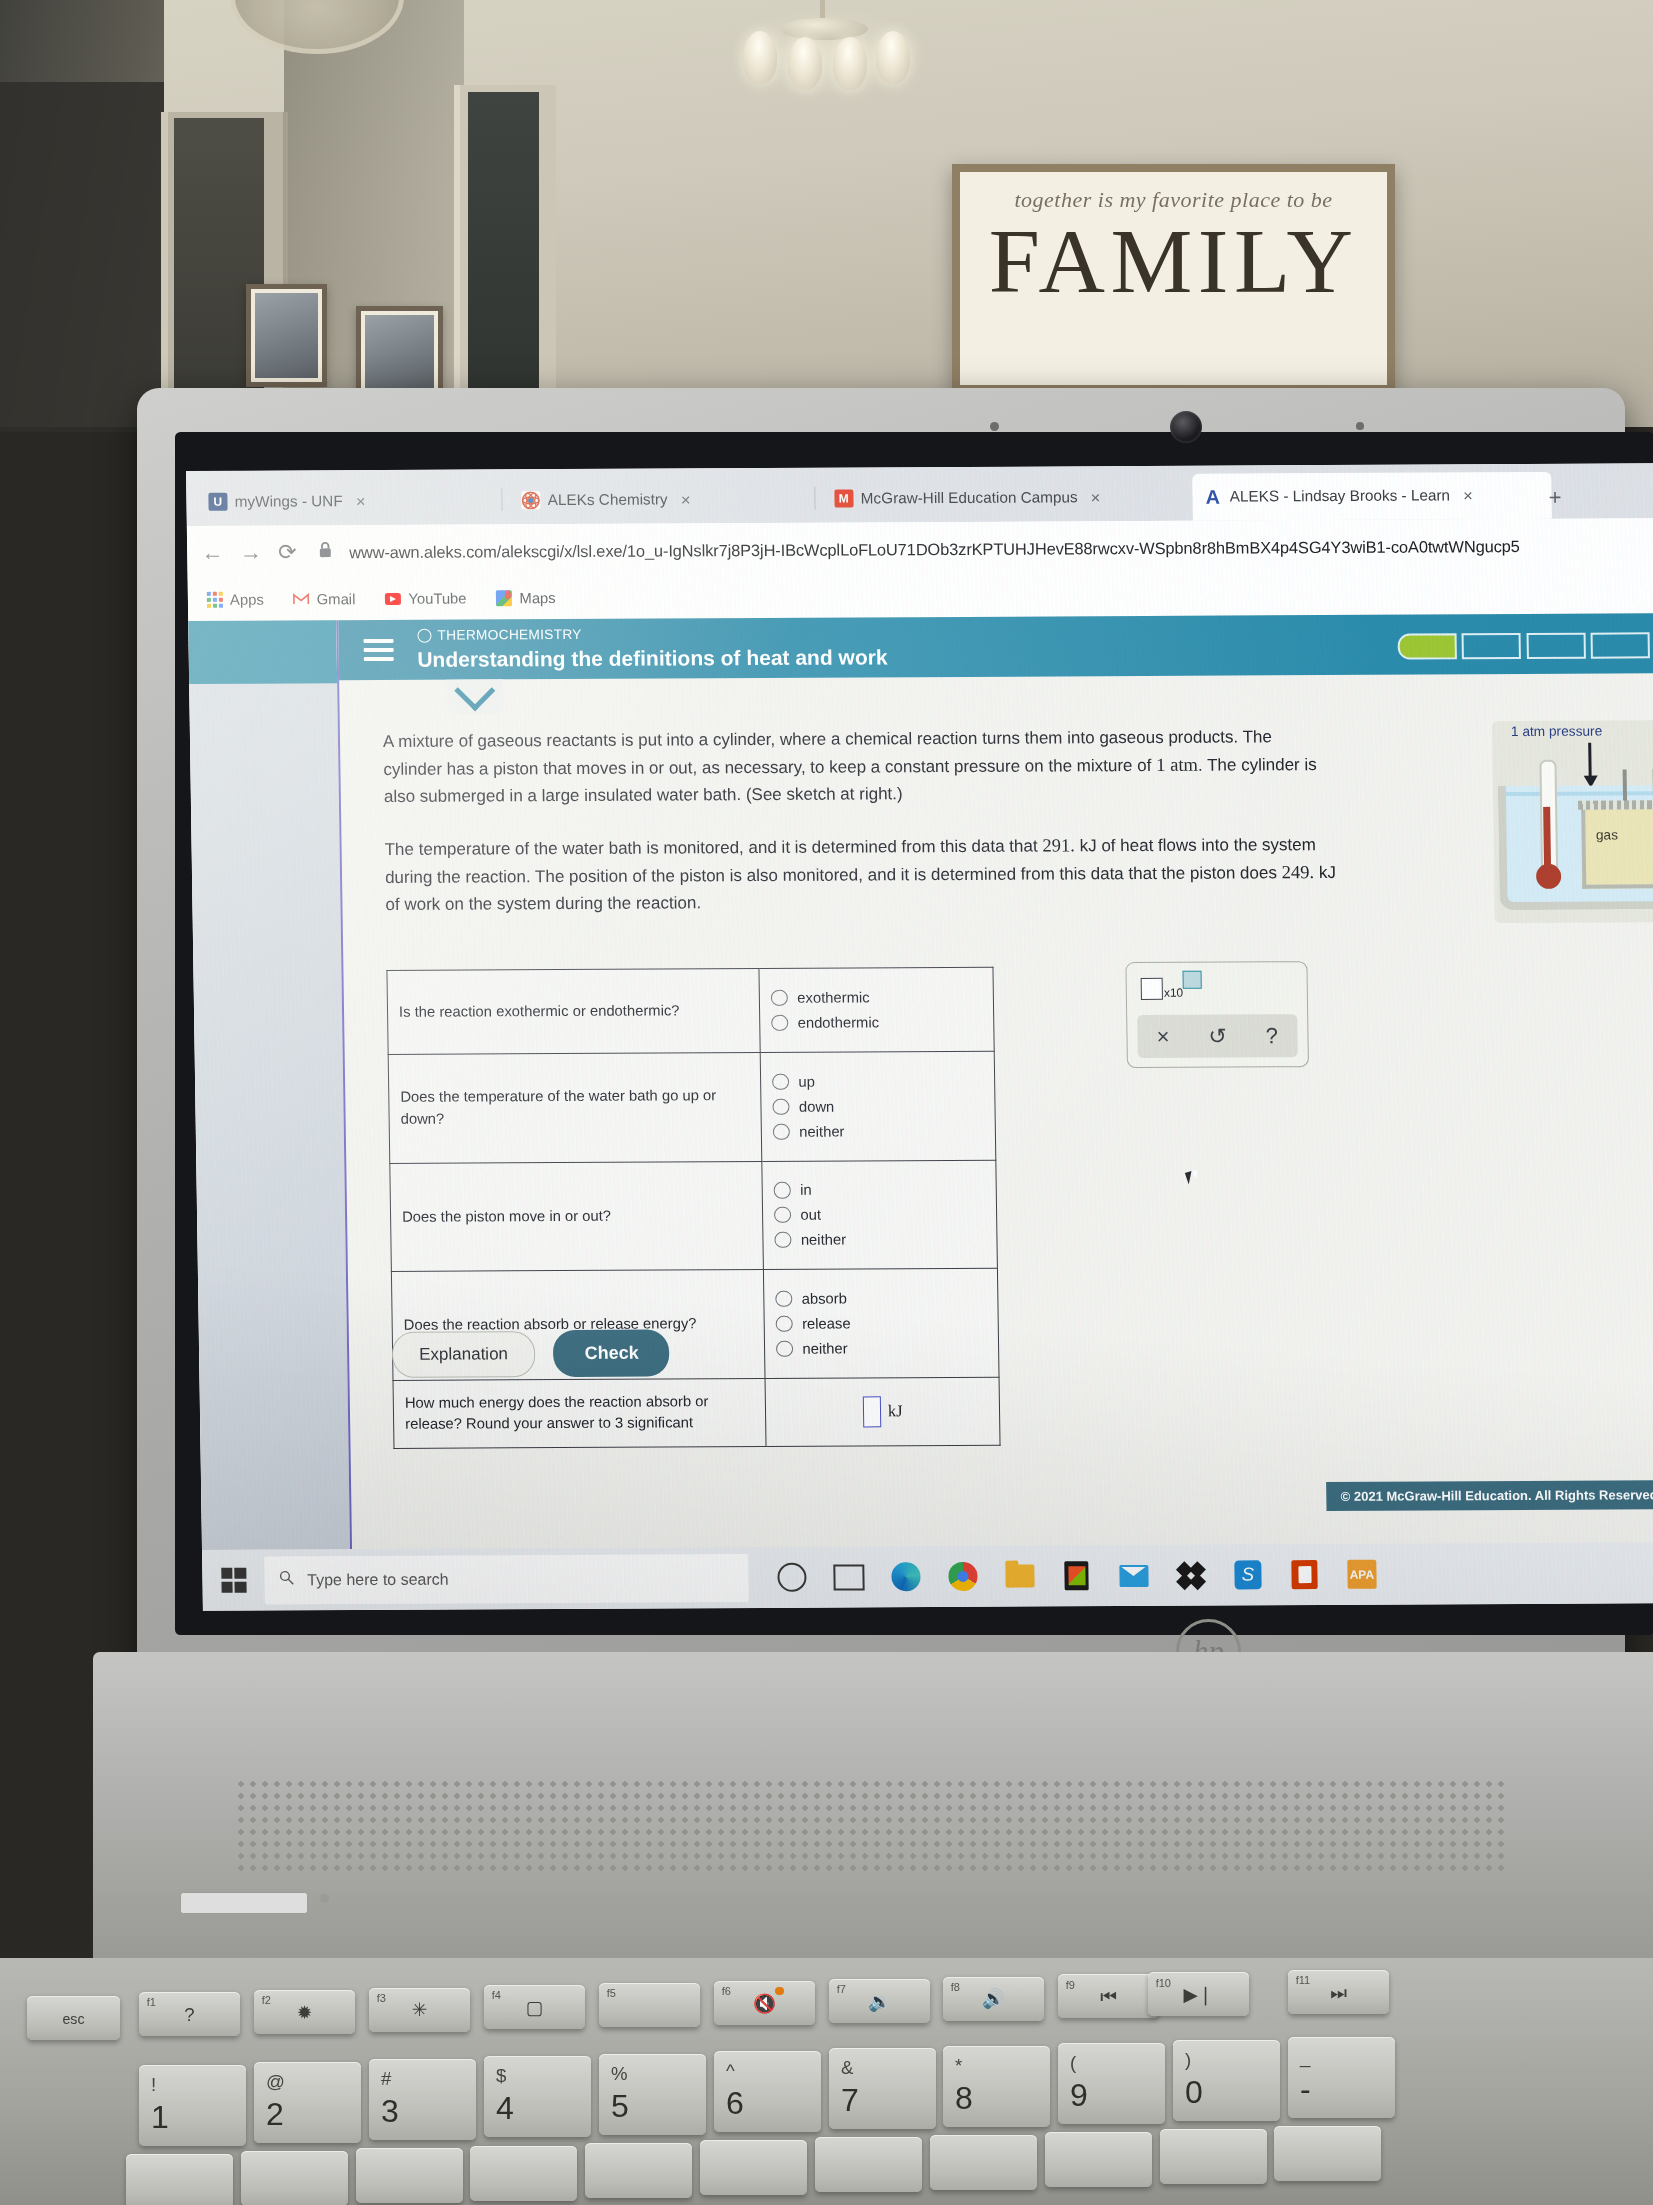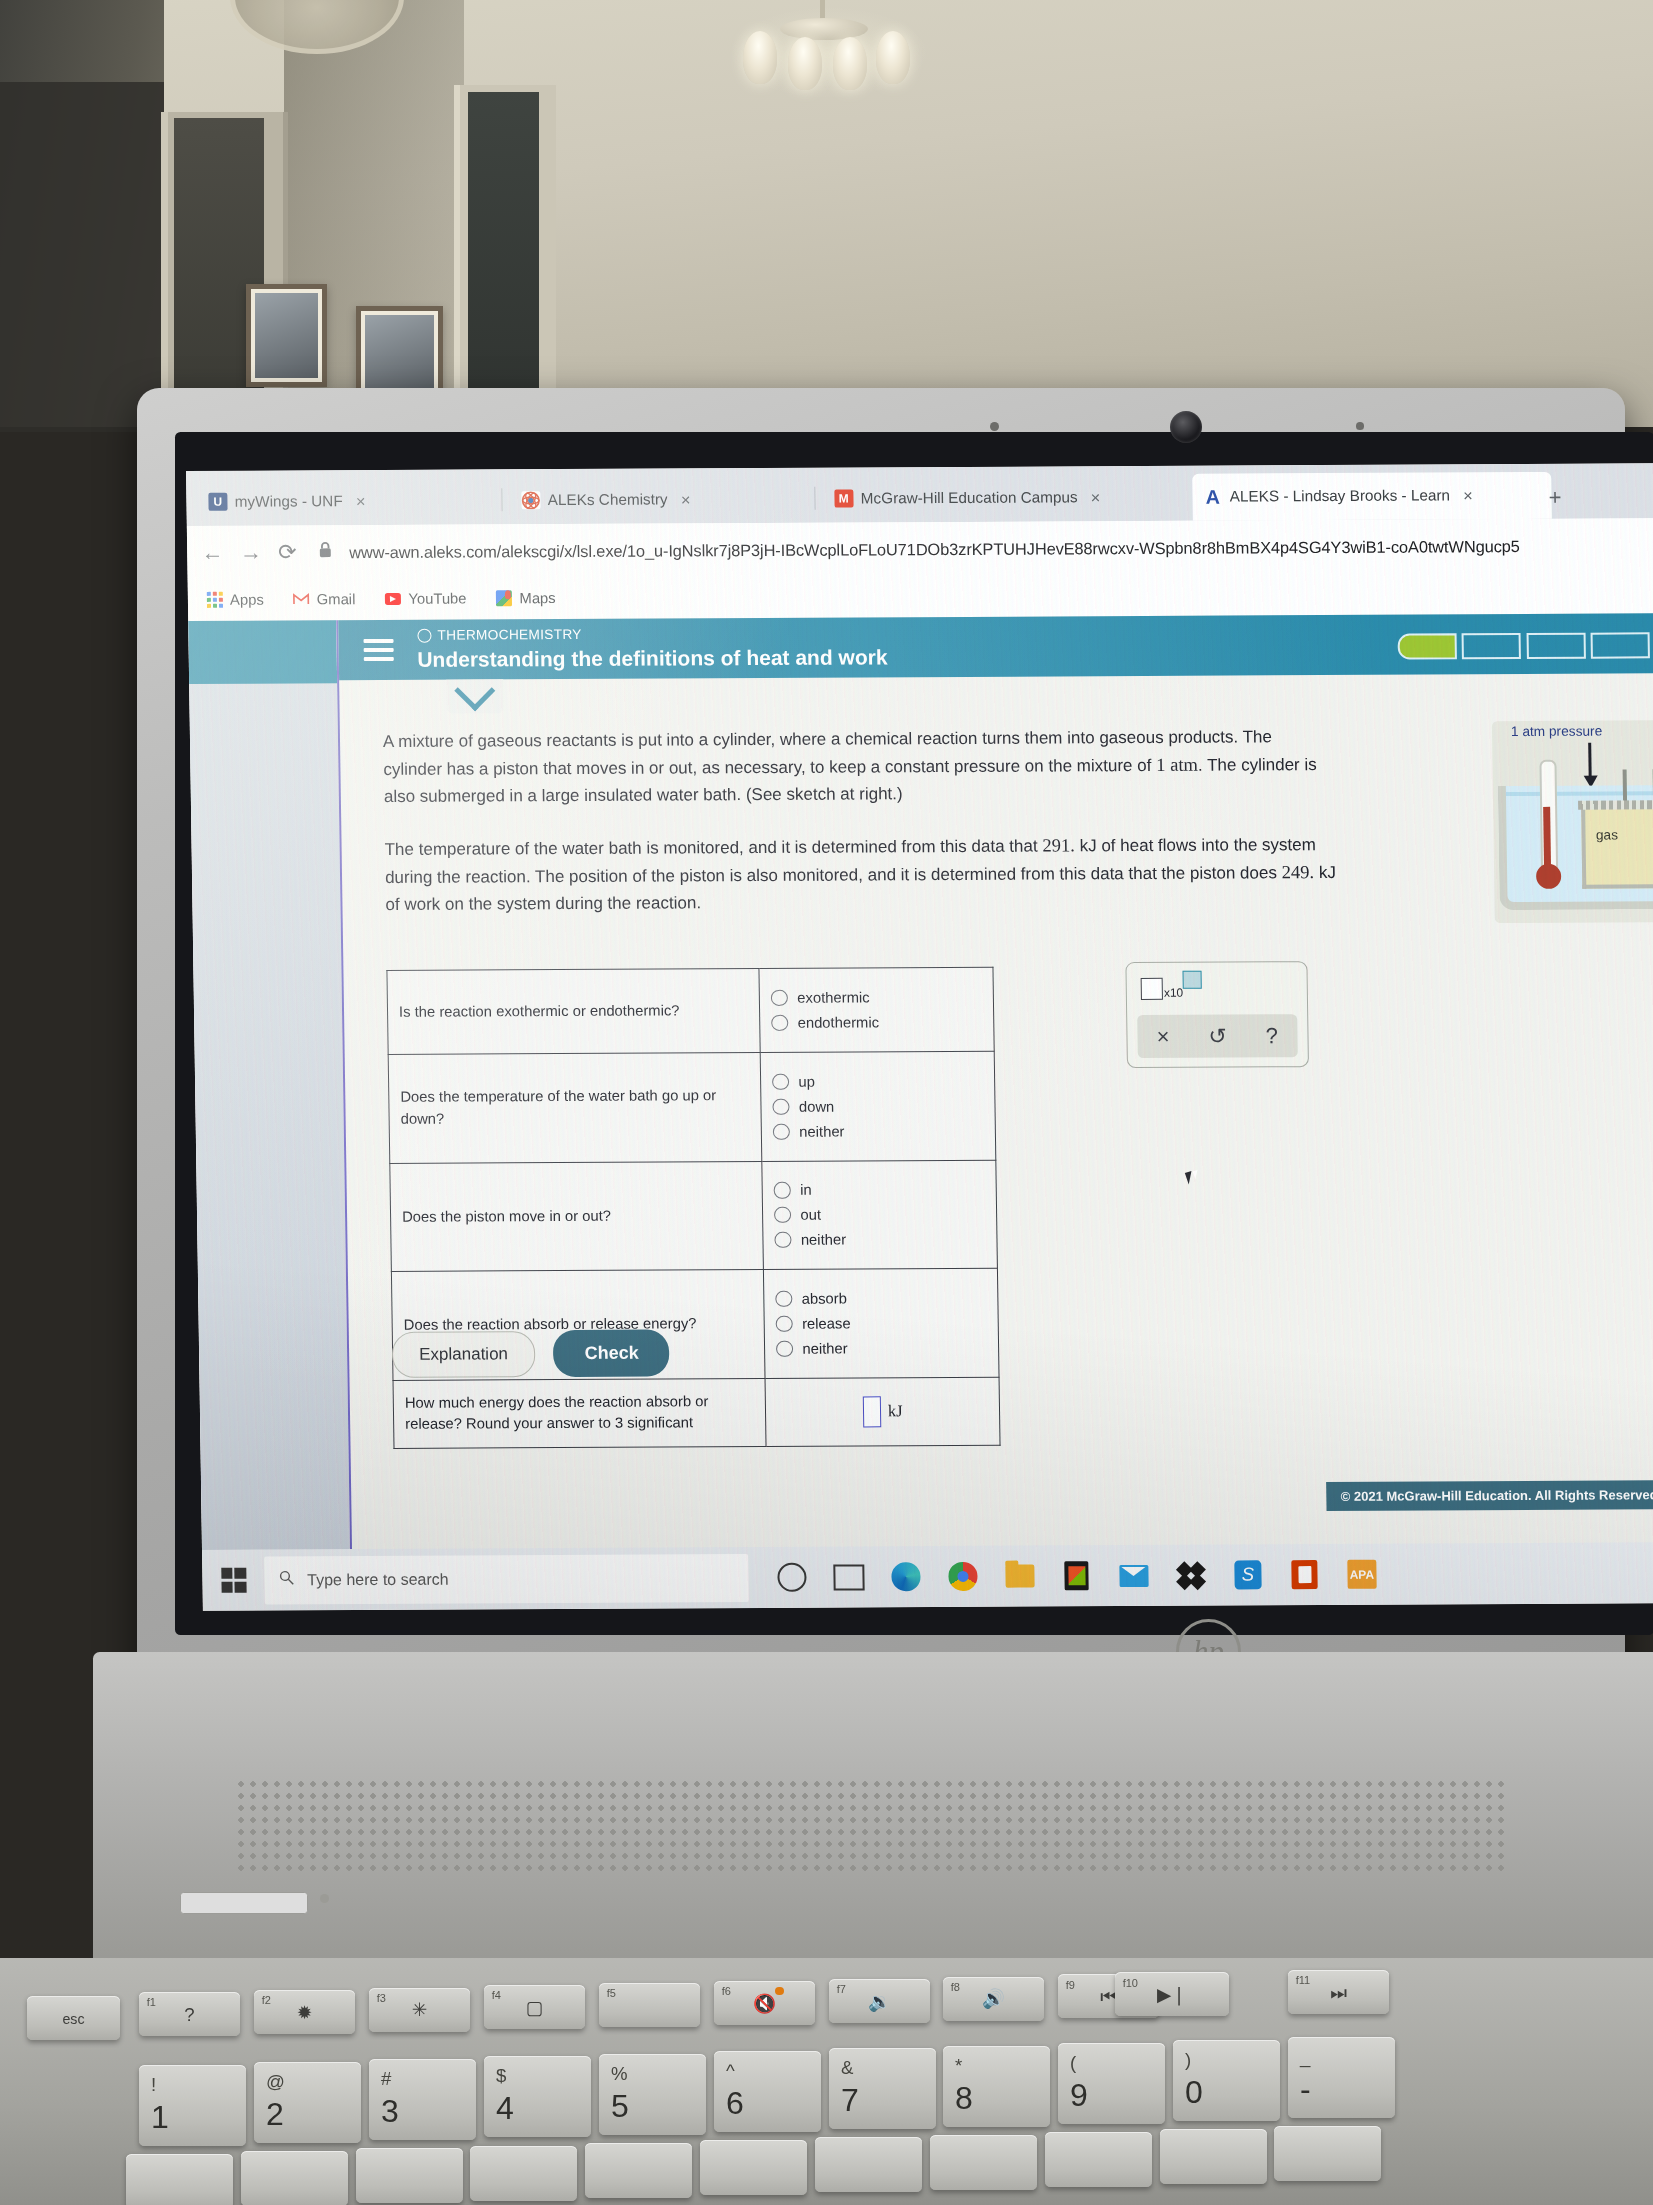--- a/index.html
+++ b/index.html
@@ -426,20 +426,24 @@
     <div class="doorframe2"></div>
     <div class="door-open2"></div>
 
     <div class="photo p1">
         <div class="inner"></div>
       </div>
     <div class="photo p2">
         <div class="inner"></div>
       </div>
 
+    <div class="family-sign">
+      <div class="family-script">together is my favorite place to be</div>
+      <div class="family-big">FAMILY</div>
+    </div>
   </div>
 
   <div class="laptop-lid"></div>
   <div class="laptop-bezel"></div>
   <div class="webcam"></div>
   <div class="webcam-dot"></div>
   <div class="webcam-dot2"></div>
 
   <div class="screen">
 
@@ -805,21 +809,21 @@
       <span class="kglyph">🔉</span>
     </div>
     <div class="key fkey" style="left:943px;top:18.6px;width:101px;">
       <span class="fnum">f8</span>
       <span class="kglyph">🔊</span>
     </div>
     <div class="key fkey" style="left:1058px;top:16.4px;width:101px;">
       <span class="fnum">f9</span>
       <span class="kglyph">⏮</span>
     </div>
-    <div class="key fkey" style="left:1115px;top:14.2px;width:114px;">
+    <div class="key fkey" style="left:1148px;top:14.2px;width:101px;">
       <span class="fnum">f10</span>
       <span class="kglyph">▶❘</span>
     </div>
     <div class="key fkey" style="left:1288px;top:12px;width:101px;">
       <span class="fnum">f11</span>
       <span class="kglyph">⏭</span>
     </div>
 
     <div class="key numkey" style="left:139px;top:107px;width:107px;">
       <span class="ksym">!</span>

